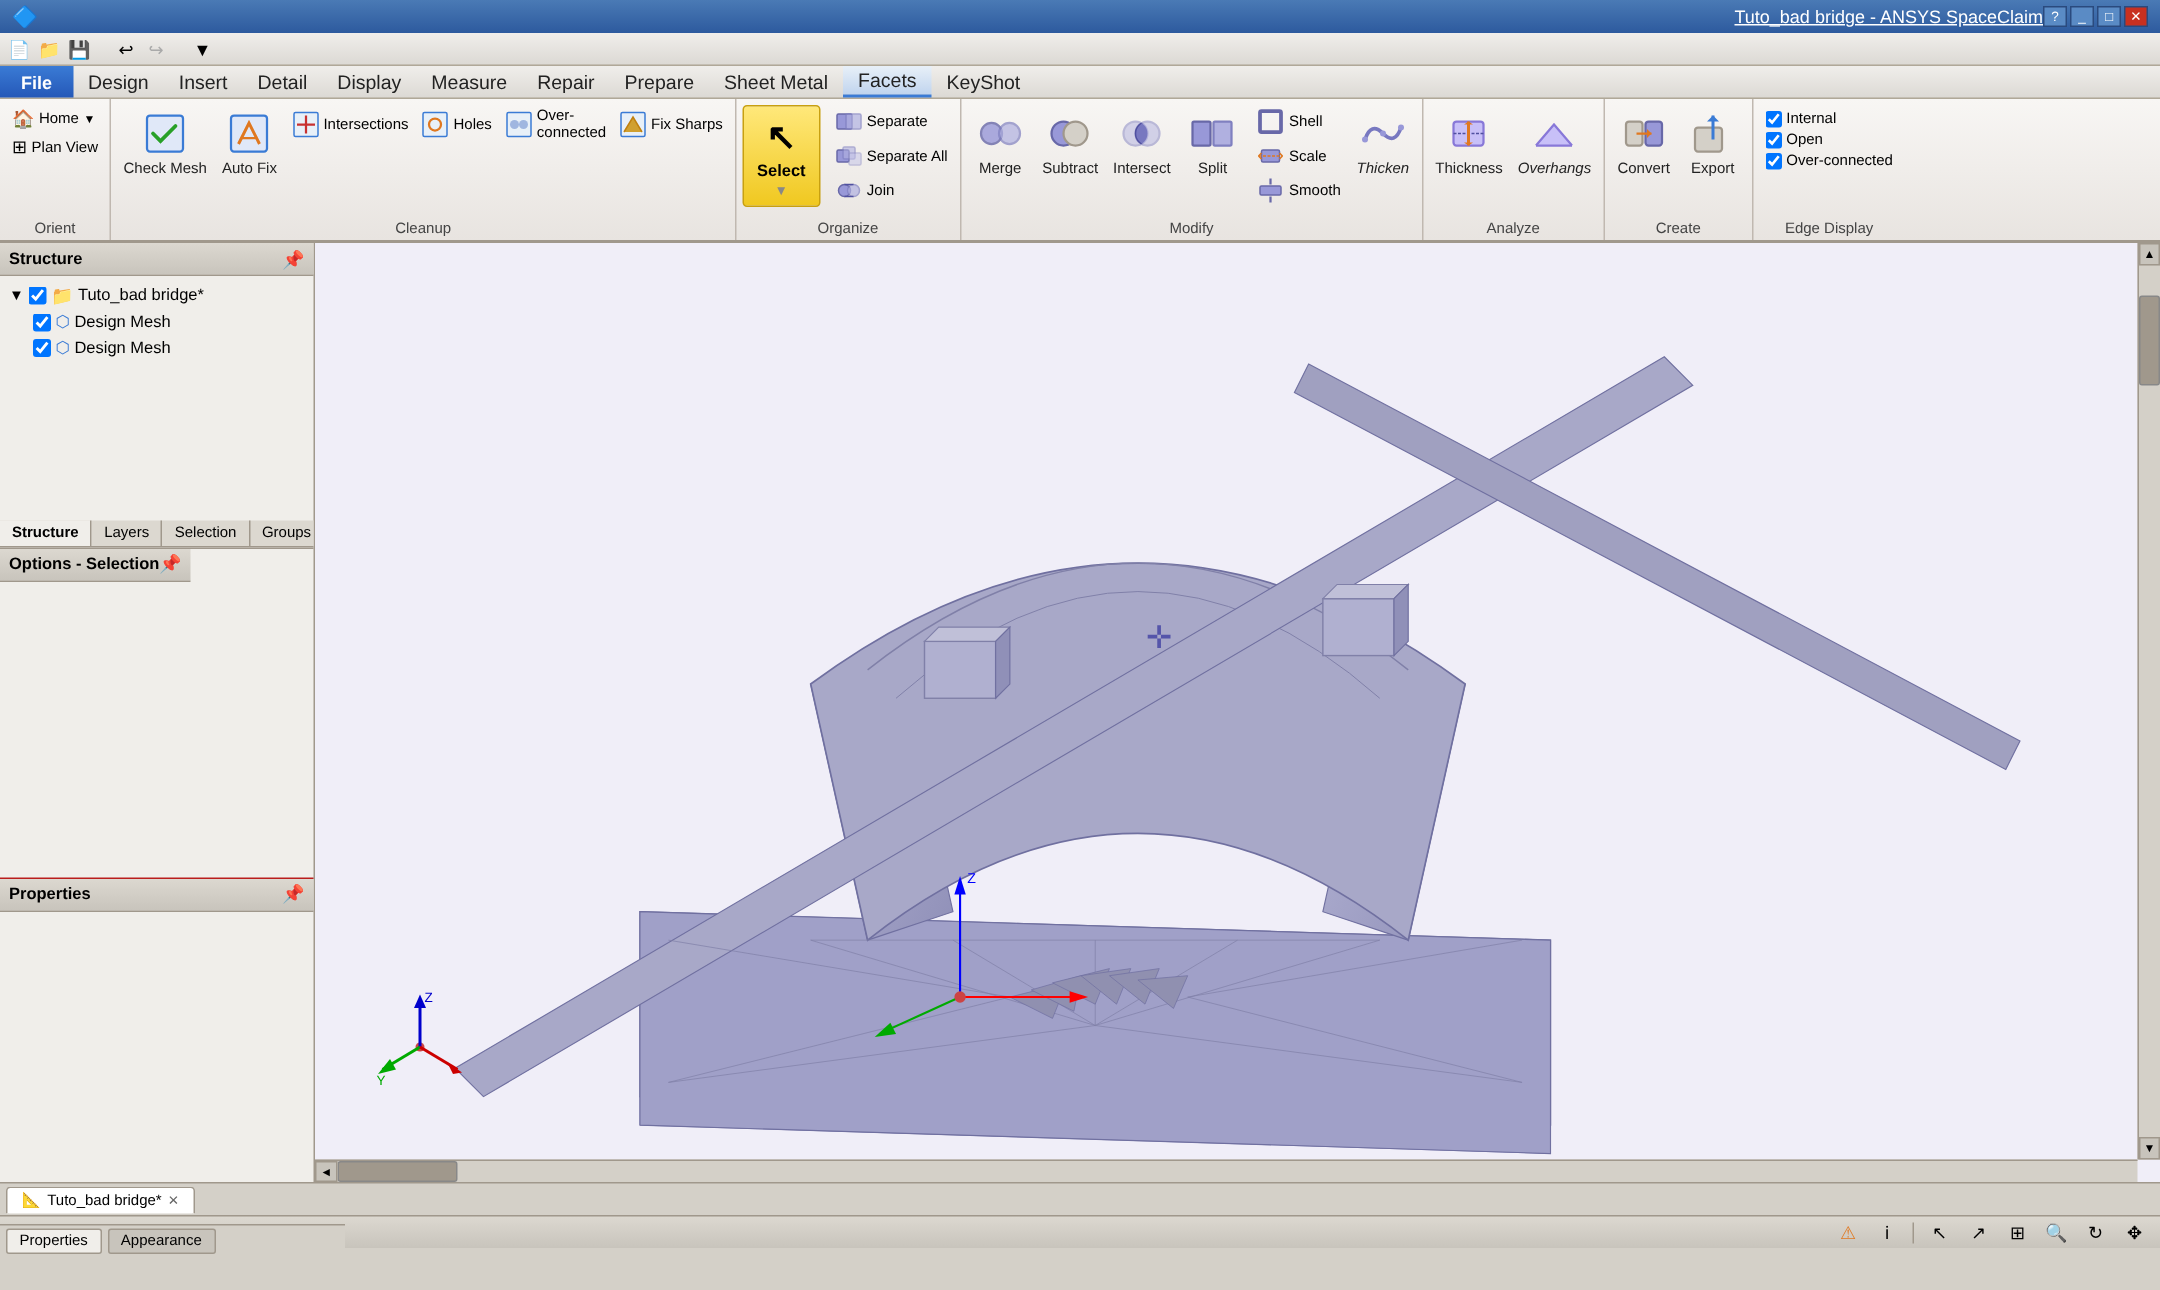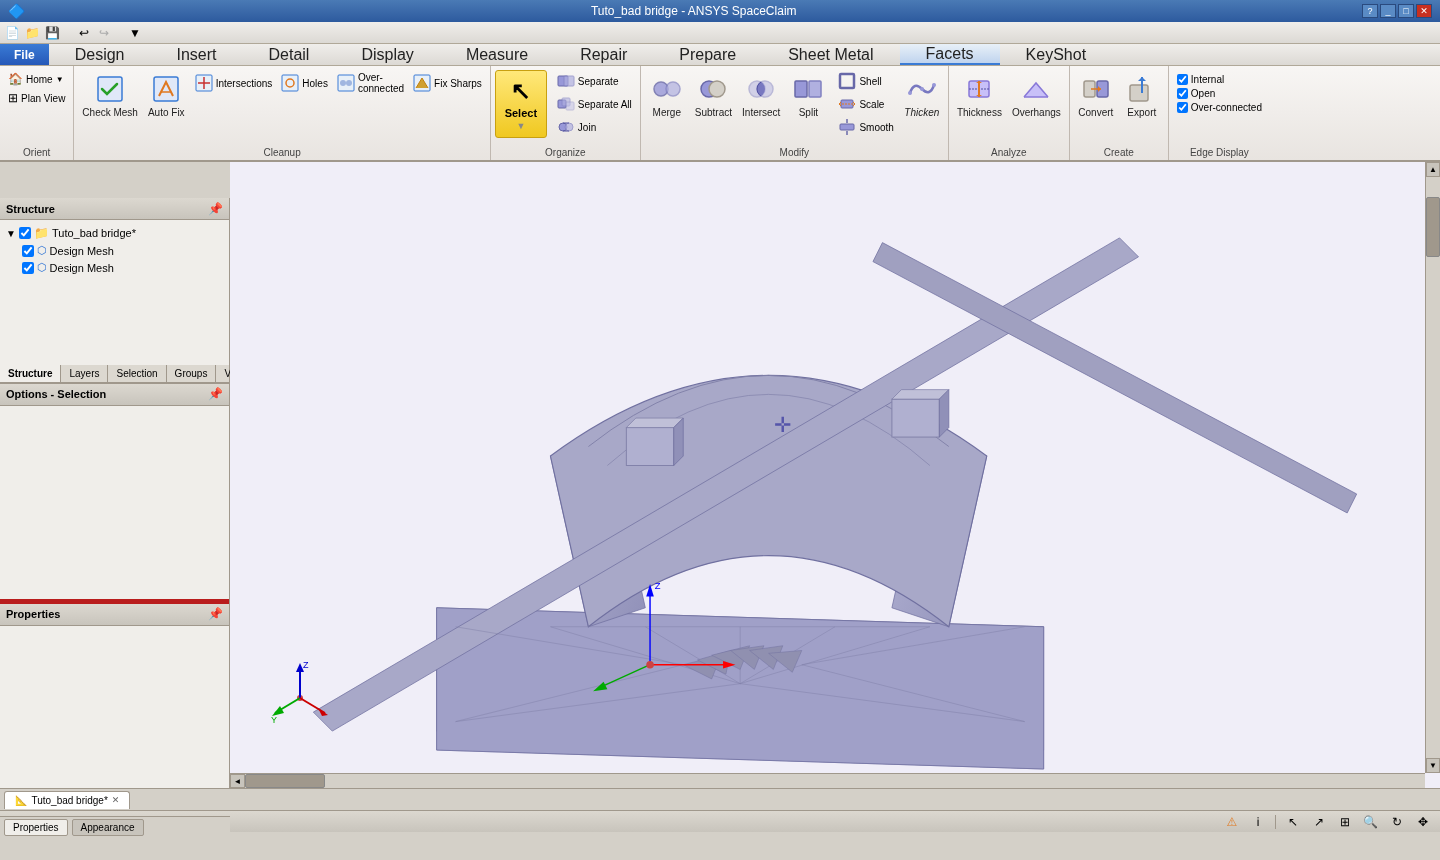--- a/index.html
+++ b/index.html
@@ -8,21 +8,21 @@
     
     #title-bar {
       height: 22px;
       background: linear-gradient(to bottom, #4a7ab5, #2d5a9e);
       display: flex;
       align-items: center;
       justify-content: space-between;
       padding: 0 8px;
       color: white;
     }
-    #title-bar .title { flex: 1; text-align: center; font-size: 12px; }
+    #title-bar .title { flex: 1; text-align: right; font-size: 12px; text-decoration: underline; }
     #title-bar .win-controls { display: flex; gap: 2px; }
     #title-bar .win-btn { width: 16px; height: 14px; background: #5a8bc5; border: 1px solid #2a4a7e; display: flex; align-items: center; justify-content: center; font-size: 9px; cursor: pointer; color: white; }
 
     
     #quick-access {
       height: 22px;
       background: linear-gradient(to bottom, #f0eeeb, #dcd9d4);
       display: flex;
       align-items: center;
       padding: 0 4px;
@@ -43,25 +43,25 @@
       background: linear-gradient(to bottom, #3a7bd5, #2558b8);
       color: white;
       padding: 0 14px;
       display: flex;
       align-items: center;
       font-weight: bold;
       cursor: pointer;
       font-size: 12px;
     }
     .menu-item {
-      padding: 0 26px;
+      padding: 0 10px;
       display: flex;
       align-items: center;
       cursor: pointer;
-      font-size: 16px;
+      font-size: 13px;
       color: #222;
     }
     .menu-item.active { background: linear-gradient(to bottom, #e8f0f8, #c0d4ee); border-bottom: 2px solid #3a7bd5; }
 
     
     #ribbon {
       height: 96px;
       background: linear-gradient(to bottom, #f8f6f4, #e8e4e0);
       border-bottom: 2px solid #a0988c;
       display: flex;
@@ -145,26 +145,25 @@
 
     
     #main-layout {
       display: flex;
       height: calc(860px - 22px - 22px - 22px - 96px - 22px - 28px);
       
     }
 
     
     #left-panel {
-      width: 230px;
+      width: 210px;
       display: flex;
       flex-direction: column;
       background: #f0eeea;
       border-right: 1px solid #a0988c;
-      margin-top: 36px;
     }
 
     
     #structure-panel {
       flex: 1;
       border-bottom: 1px solid #a0988c;
       display: flex;
       flex-direction: column;
     }
     .panel-header {
@@ -203,23 +202,23 @@
       padding: 3px 8px;
       font-size: 10px;
       cursor: pointer;
       border-right: 1px solid #a0988c;
     }
     .panel-tab.active { background: #f0eeea; font-weight: bold; }
 
     
     #options-panel {
       height: 220px;
-      border-bottom: 5px solid #b91c1c;
-      display: flex;
-      flex-direction: column;
+      border-bottom: 1px solid #b91c1c;
+      display: flex;
+      flex-direction: row;
     }
 
     
     #properties-panel {
       flex: 1;
       display: flex;
       flex-direction: column;
     }
 
     
@@ -591,21 +590,21 @@
               <rect x="6" y="8" width="20" height="16" rx="2" fill="#c8c0f8" stroke="#8878d8" stroke-width="1.5"></rect>
               <line x1="6" y1="16" x2="26" y2="16" stroke="#5050a0" stroke-width="1" stroke-dasharray="2,1"></line>
               <line x1="16" y1="8" x2="16" y2="24" stroke="#e07820" stroke-width="2"></line>
               <path d="M13 10 L16 8 L19 10" fill="#e07820"></path>
               <path d="M13 22 L16 24 L19 22" fill="#e07820"></path>
             </svg>
           </div>
           <span class="ribbon-btn-label">Thickness</span>
         </div>
       </div>
-      <div style="display:flex;flex-direction:column;align-items:center;">
+      <div style="display:flex;flex-direction:column;align-items:center;font-style:italic;">
         <div class="ribbon-btn">
           <div class="icon">
             <svg width="32" height="32" viewBox="0 0 32 32">
               <path d="M4 24 L16 10 L28 24" fill="#c8c0f8" stroke="#8878d8" stroke-width="1.5"></path>
               <line x1="4" y1="24" x2="28" y2="24" stroke="#8878d8" stroke-width="1.5"></line>
             </svg>
           </div>
           <span class="ribbon-btn-label">Overhangs</span>
         </div>
       </div>

